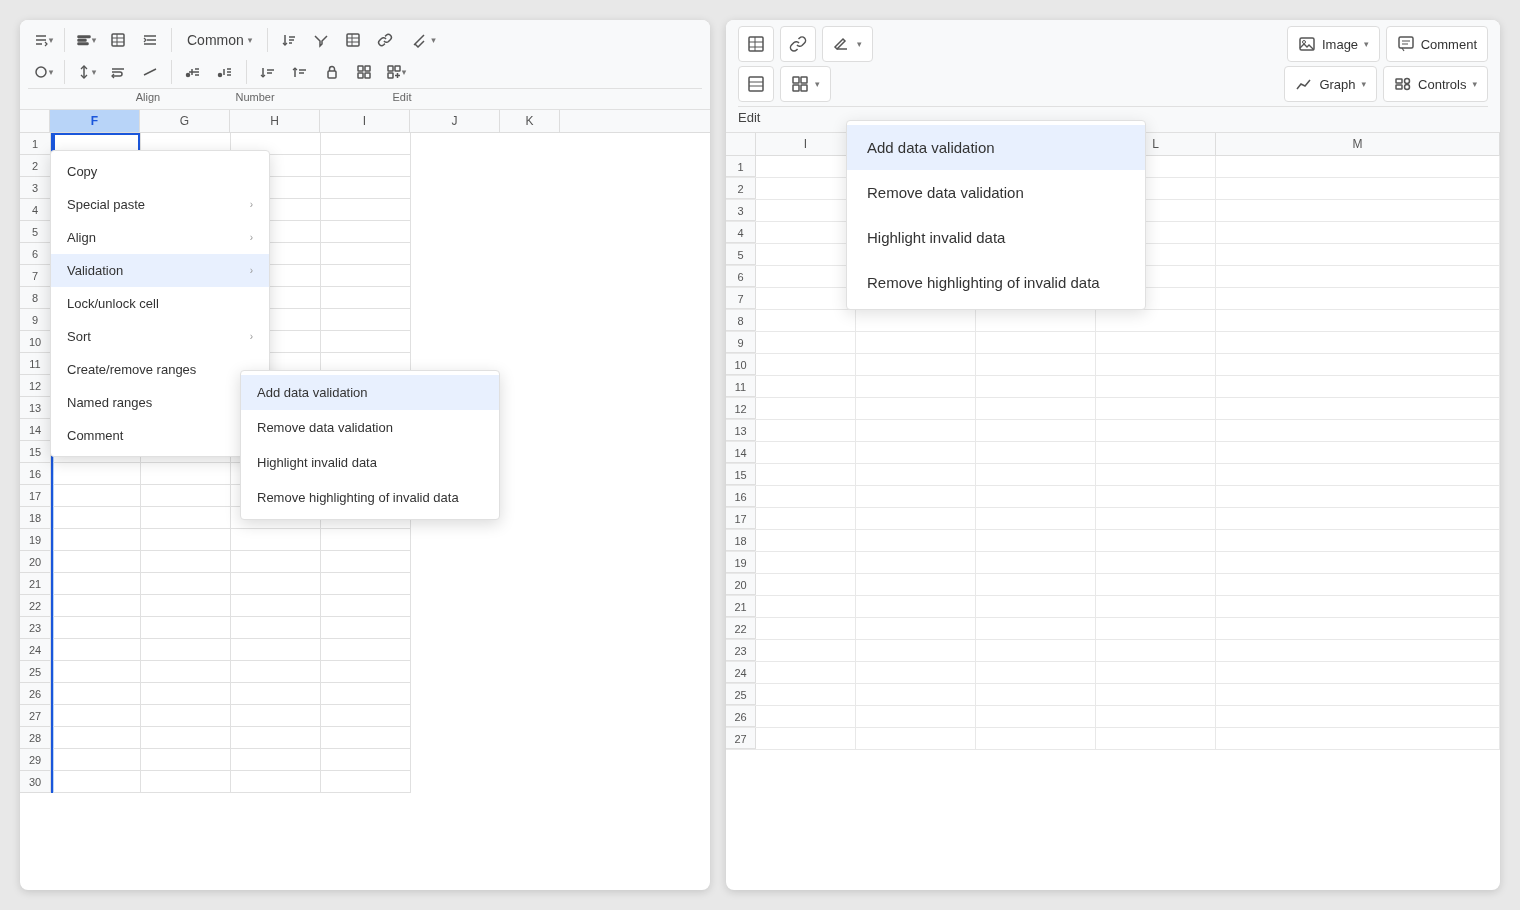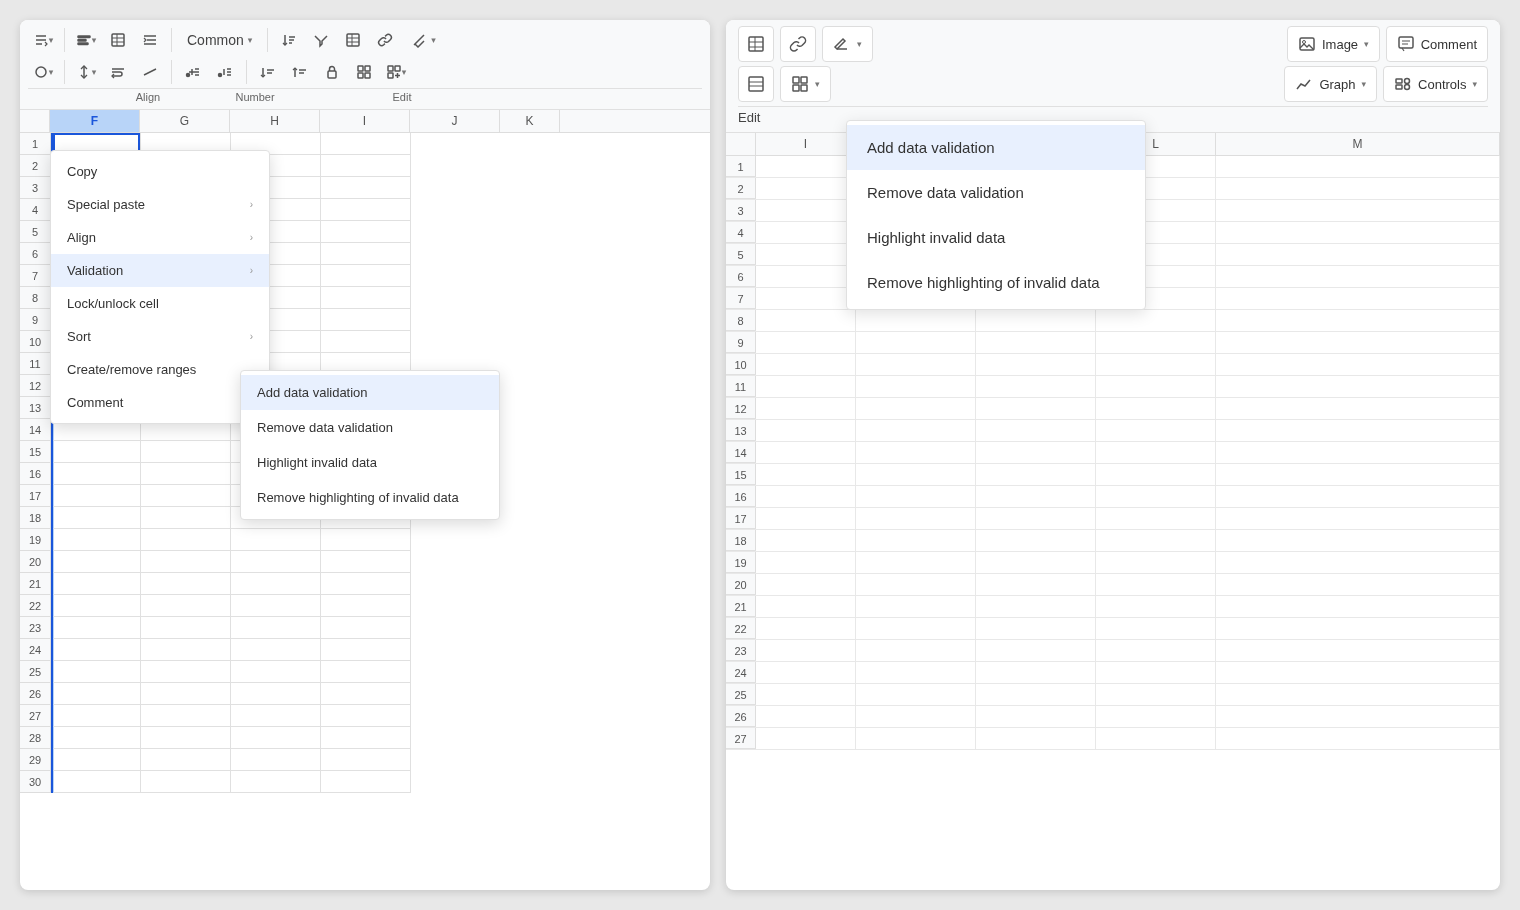--- a/index.html
+++ b/index.html
@@ -699,20 +699,23 @@
         <span>Lock/unlock cell</span>
       </div>
       <div class="context-menu-item">
         <span>Sort</span>
         <span class="chevron">›</span>
       </div>
       <div class="context-menu-item">
         <span>Create/remove ranges</span>
       </div>
       <div class="context-menu-item">
+        <span>Named ranges</span>
+      </div>
+      <div class="context-menu-item">
         <span>Comment</span>
       </div>
     </div>
 
     <div class="submenu">
       <div class="submenu-item active">
         <span>Add data validation</span>
       </div>
       <div class="submenu-item">
         <span>Remove data validation</span>

